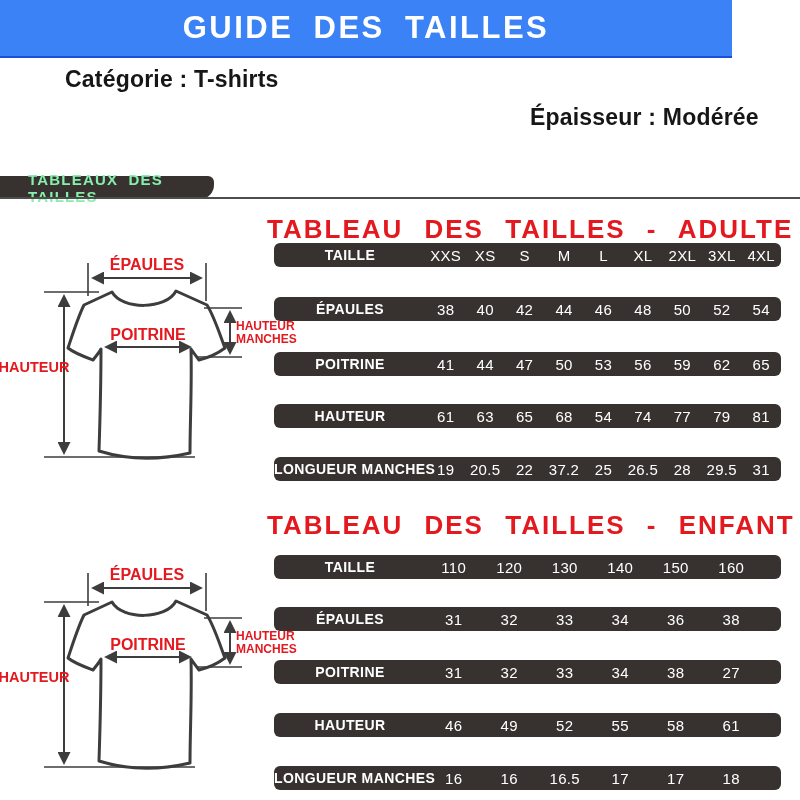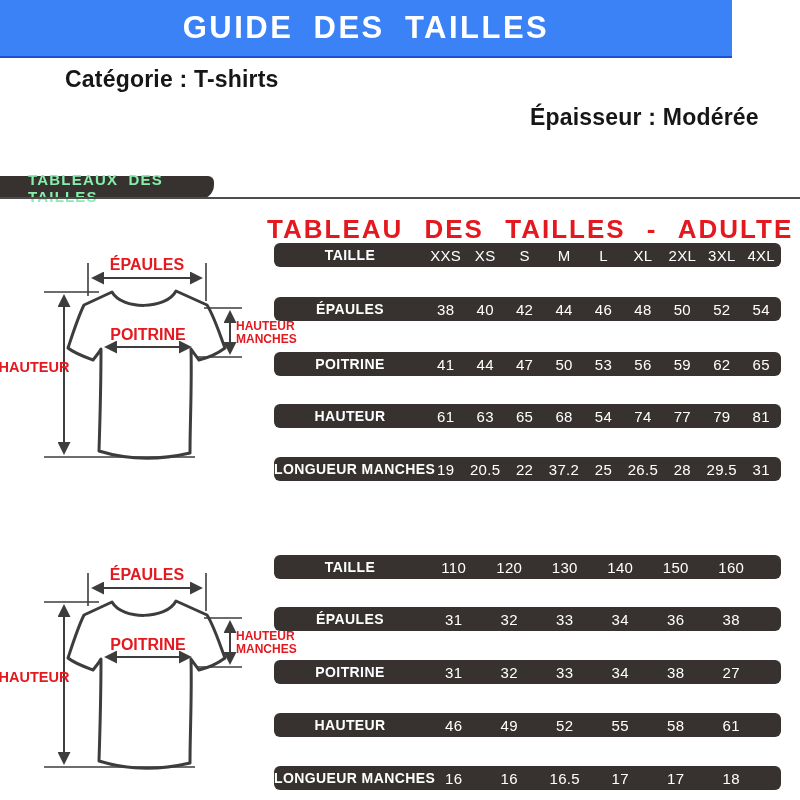--- a/index.html
+++ b/index.html
@@ -185,20 +185,21 @@
       <span>22</span>
       <span>37.2</span>
       <span>25</span>
       <span>26.5</span>
       <span>28</span>
       <span>29.5</span>
       <span>31</span>
     </span>
   </div>
 
+  <h2 class="section-title child-title">TABLEAU DES TAILLES - ENFANT</h2>
 
   <svg class="diagram diagram-child" viewBox="0 0 300 260">
     <defs>
       <marker id="mB" viewBox="0 0 10 10" refX="8.5" refY="5" markerWidth="6.5" markerHeight="6.5" orient="auto-start-reverse">
         <path d="M0 0 L10 5 L0 10 z" fill="#3d3d3d"></path>
       </marker>
     </defs>
     <path class="shape" d="M112 62
       C 122 80 166 80 176 61
       L 207 75

